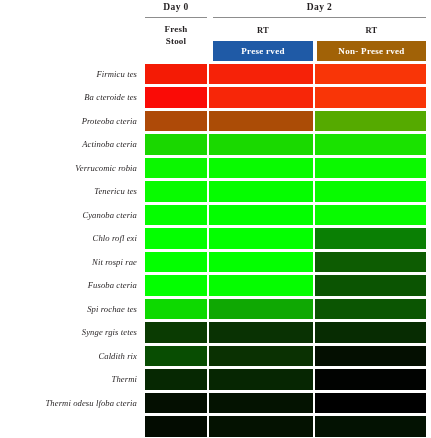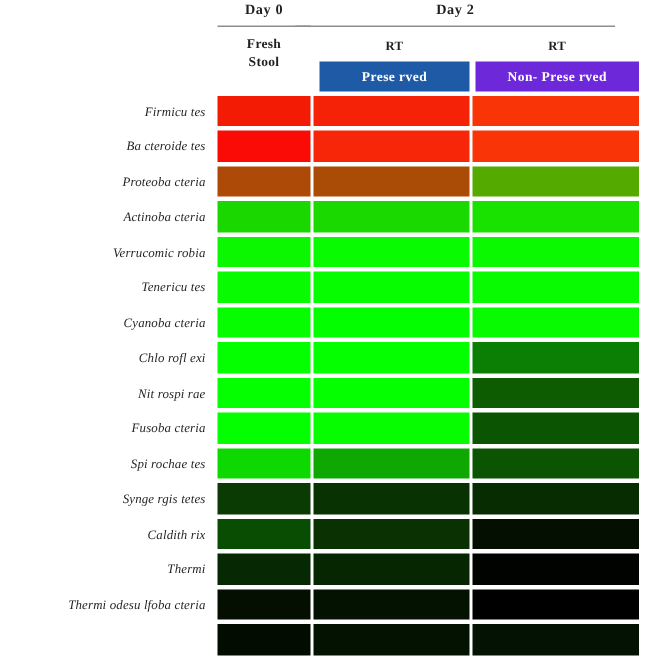--- a/index.html
+++ b/index.html
@@ -44,21 +44,21 @@
     display: block;
     white-space: nowrap;
   }
   .day-group .day-rule {
     display: block;
     height: 1px;
     background: #8d8d8d;
     margin-top: 2px;
   }
   .day-group.day0 { left: 0px; width: 62px; }
-  .day-group.day2 { left: 52px; width: 213px; }
+  .day-group.day2 { left: 68px; width: 213px; }
 
   
   .col-headers {
     position: absolute;
     top: 24px;
     left: 145px;
     width: 281px;
     height: 38px;
   }
   .col-head {
@@ -174,21 +174,21 @@
       </div>
     </div>
 
     <div class="col-head c2">
       <span class="rt-label">RT</span>
       <div class="pill" style="background: rgb(31, 90, 166); color: rgb(255, 255, 255);">Prese rved</div>
     </div>
 
     <div class="col-head c3">
       <span class="rt-label">RT</span>
-      <div class="pill" style="background: #6d28d9; color: rgb(255, 255, 255);">Non- Prese rved</div>
+      <div class="pill" style="background: #a16207; color: rgb(255, 255, 255);">Non- Prese rved</div>
     </div>
 
   </div>
 
   <div class="row-labels" id="row-labels">
       <div class="row-label" style="height: 23.5px;">Firmicu tes</div>
       <div class="row-label" style="height: 23.5px;">Ba cteroide tes</div>
       <div class="row-label" style="height: 23.5px;">Proteoba cteria</div>
       <div class="row-label" style="height: 23.5px;">Actinoba cteria</div>
       <div class="row-label" style="height: 23.5px;">Verrucomic robia</div>

